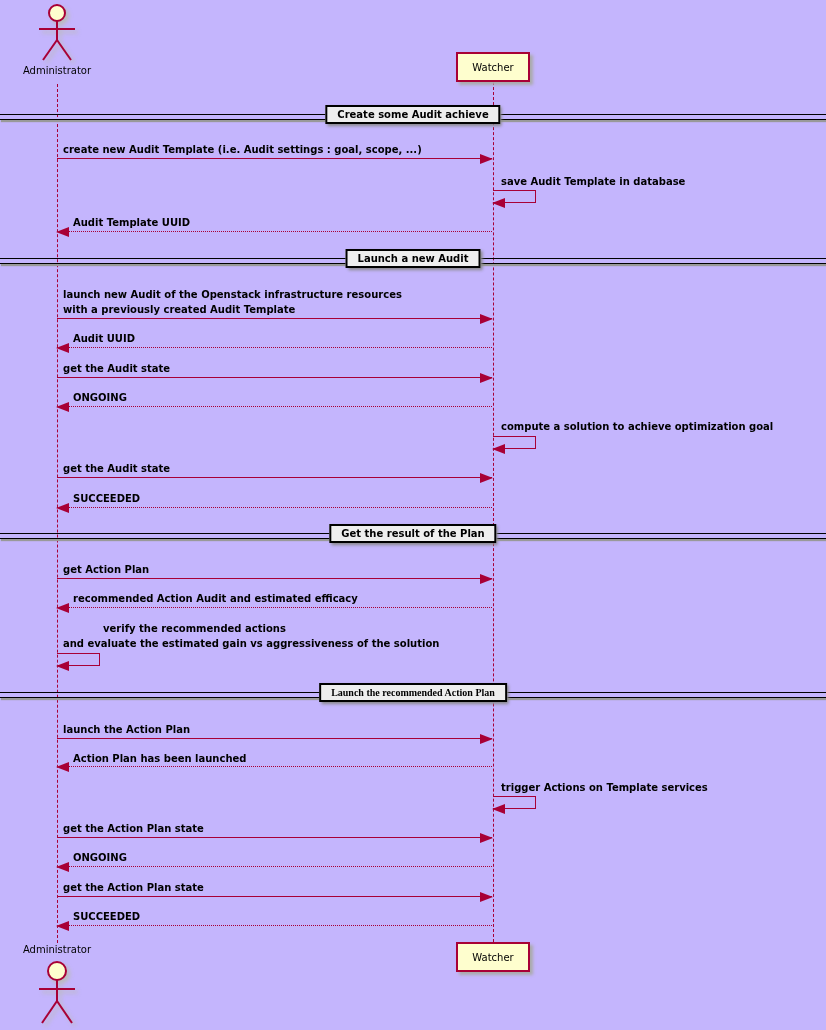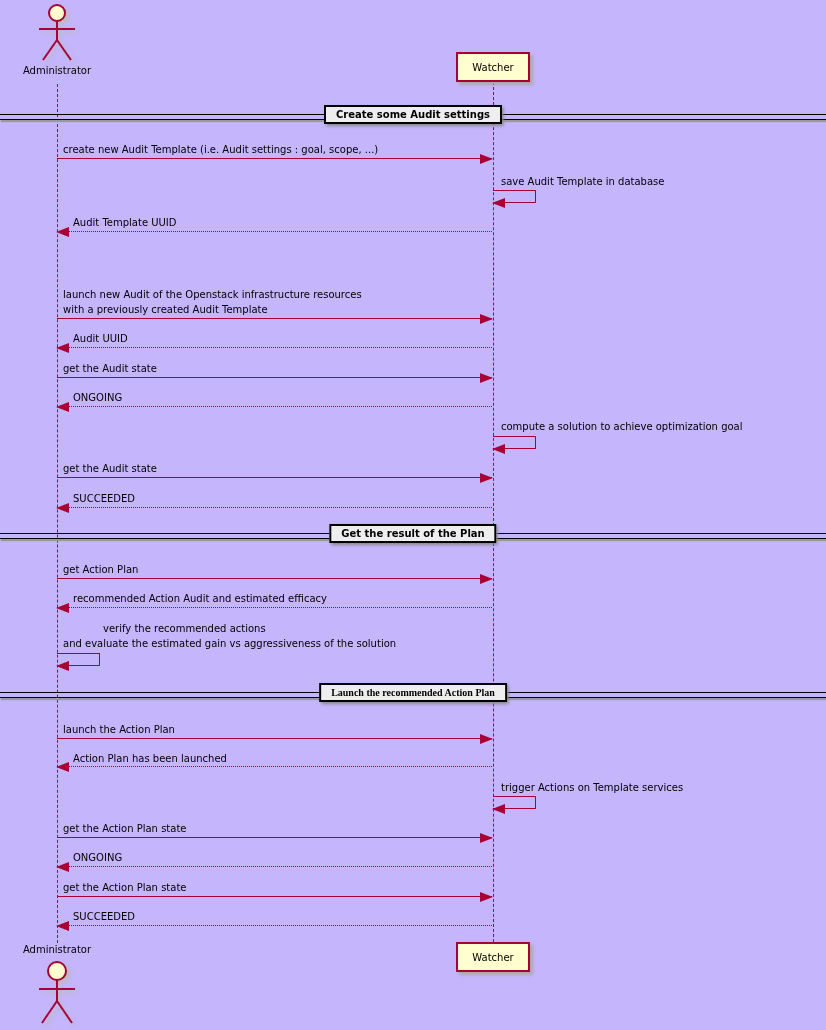--- a/index.html
+++ b/index.html
@@ -30,21 +30,21 @@
     position:absolute;top:9px;left:0;right:0;height:4px;
     border-top:1px solid #000;border-bottom:1px solid #000;
     box-shadow:1px 2px 1px #999;
   }
   .divider-box{
     position:absolute;top:0;left:50%;transform:translateX(-50%);
     background:var(--divfill);border:2px solid #000;
     padding:2px 10px;font-weight:bold;white-space:nowrap;
     box-shadow:2px 2px 3px #888;
   }
-  .msg-label{position:absolute;white-space:nowrap;line-height:15px;}
+  .msg-label{position:absolute;white-space:nowrap;line-height:15px;font-weight:bold;}
   .arrow{position:absolute;left:57px;width:435px;height:0;border-top:1px solid var(--accent);}
   .arrow.dotted{border-top-style:dotted;}
   .arrow.right::after{
     content:"";position:absolute;right:-1px;top:-5px;width:0;height:0;
     border-top:5px solid transparent;border-bottom:5px solid transparent;
     border-left:13px solid var(--accent);
   }
   .arrow.left::after{
     content:"";position:absolute;left:-1px;top:-5px;width:0;height:0;
     border-top:5px solid transparent;border-bottom:5px solid transparent;
@@ -80,38 +80,42 @@
     </svg>
     <div class="actor-label" style="top:65px;">Administrator</div>
   </div>
 
   <div class="pbox" style="top:52px;">
     <span>Watcher</span>
   </div>
 
   <div class="divider" style="top:105px;">
     <div class="divider-lines"></div>
-    <div class="divider-box">Create some Audit settings</div>
+    <div class="divider-box">Create some Audit achieve</div>
   </div>
 
   <div>
     <div class="msg-label" style="left:63px;top:142px;">create new Audit Template (i.e. Audit settings : goal, scope, ...)</div>
     <div class="arrow right" style="top:158px;"></div>
   </div>
 
   <div>
     <div class="msg-label" style="left:501px;top:174px;">save Audit Template in database</div>
     <div class="self-loop" style="left:493px;top:190px;"></div>
   </div>
 
   <div>
     <div class="msg-label" style="left:73px;top:215px;">Audit Template UUID</div>
     <div class="arrow dotted left" style="top:231px;"></div>
   </div>
 
+  <div class="divider" style="top:249px;">
+    <div class="divider-lines"></div>
+    <div class="divider-box">Launch a new Audit</div>
+  </div>
 
   <div>
     <div class="msg-label" style="left:63px;top:287px;">launch new Audit of the Openstack infrastructure resources</div>
     <div class="msg-label" style="left:63px;top:302px;">with a previously created Audit Template</div>
     <div class="arrow right" style="top:318px;"></div>
   </div>
 
   <div>
     <div class="msg-label" style="left:73px;top:331px;">Audit UUID</div>
     <div class="arrow dotted left" style="top:347px;"></div>

